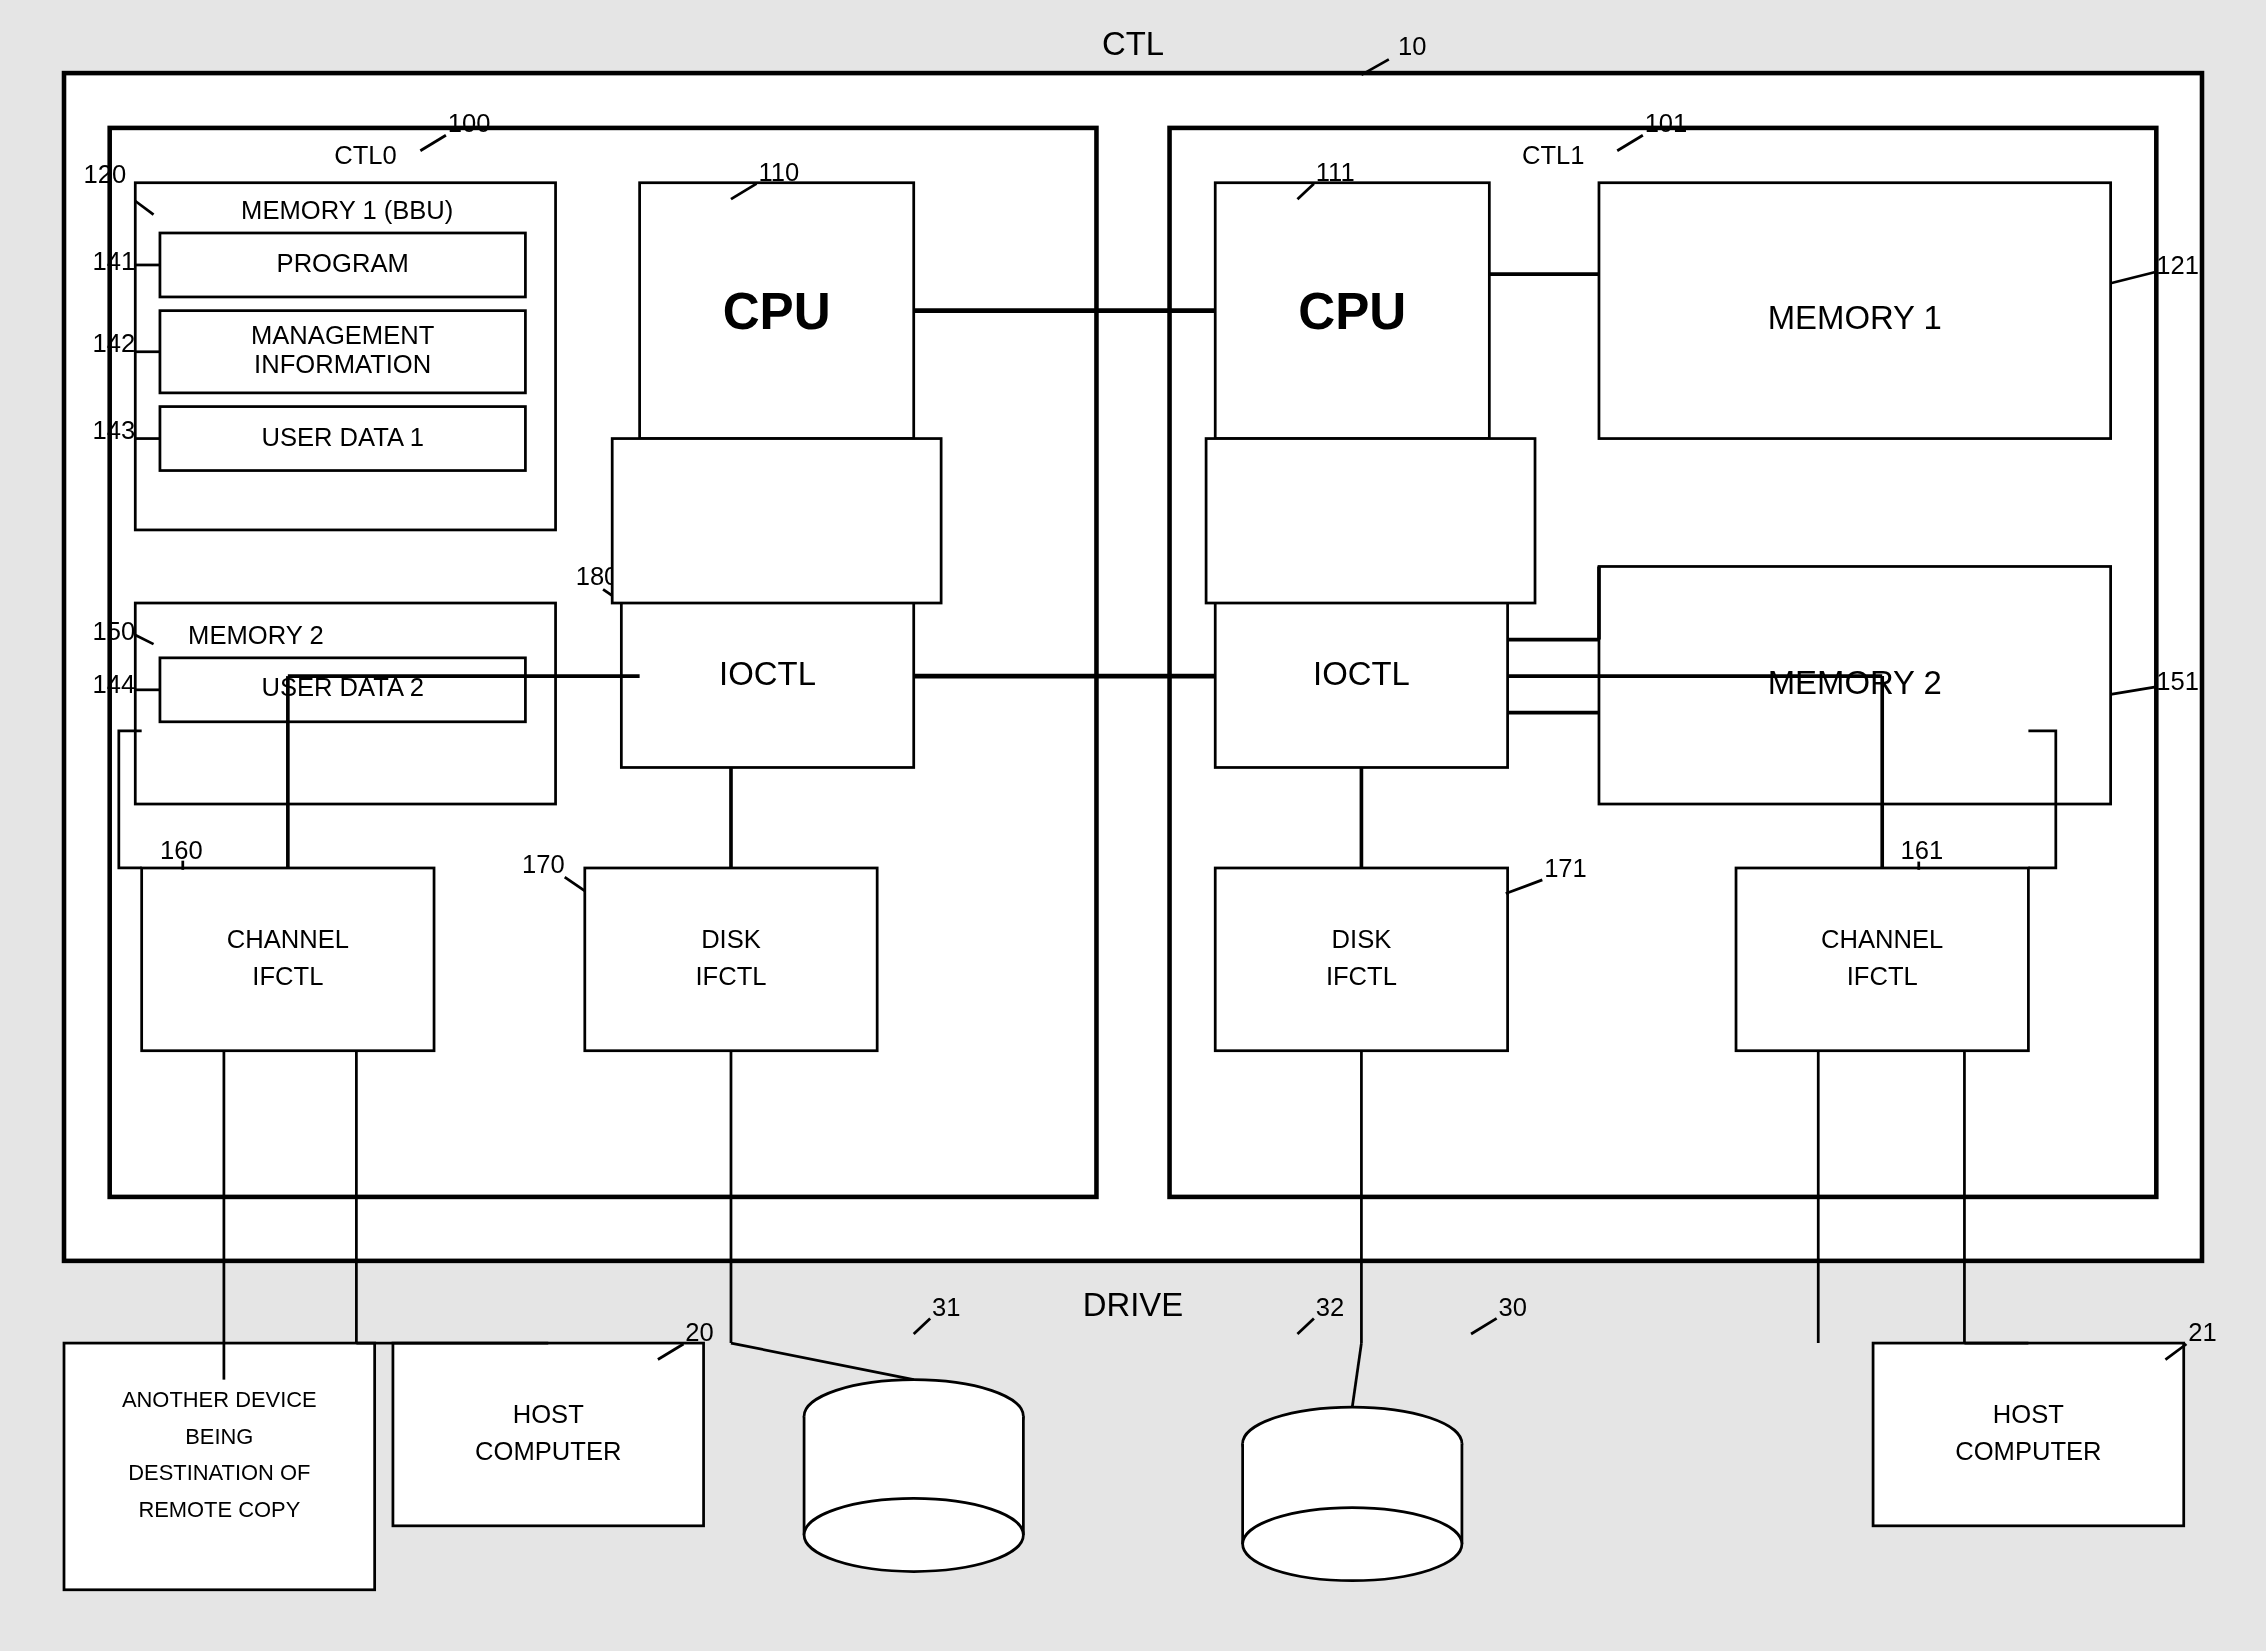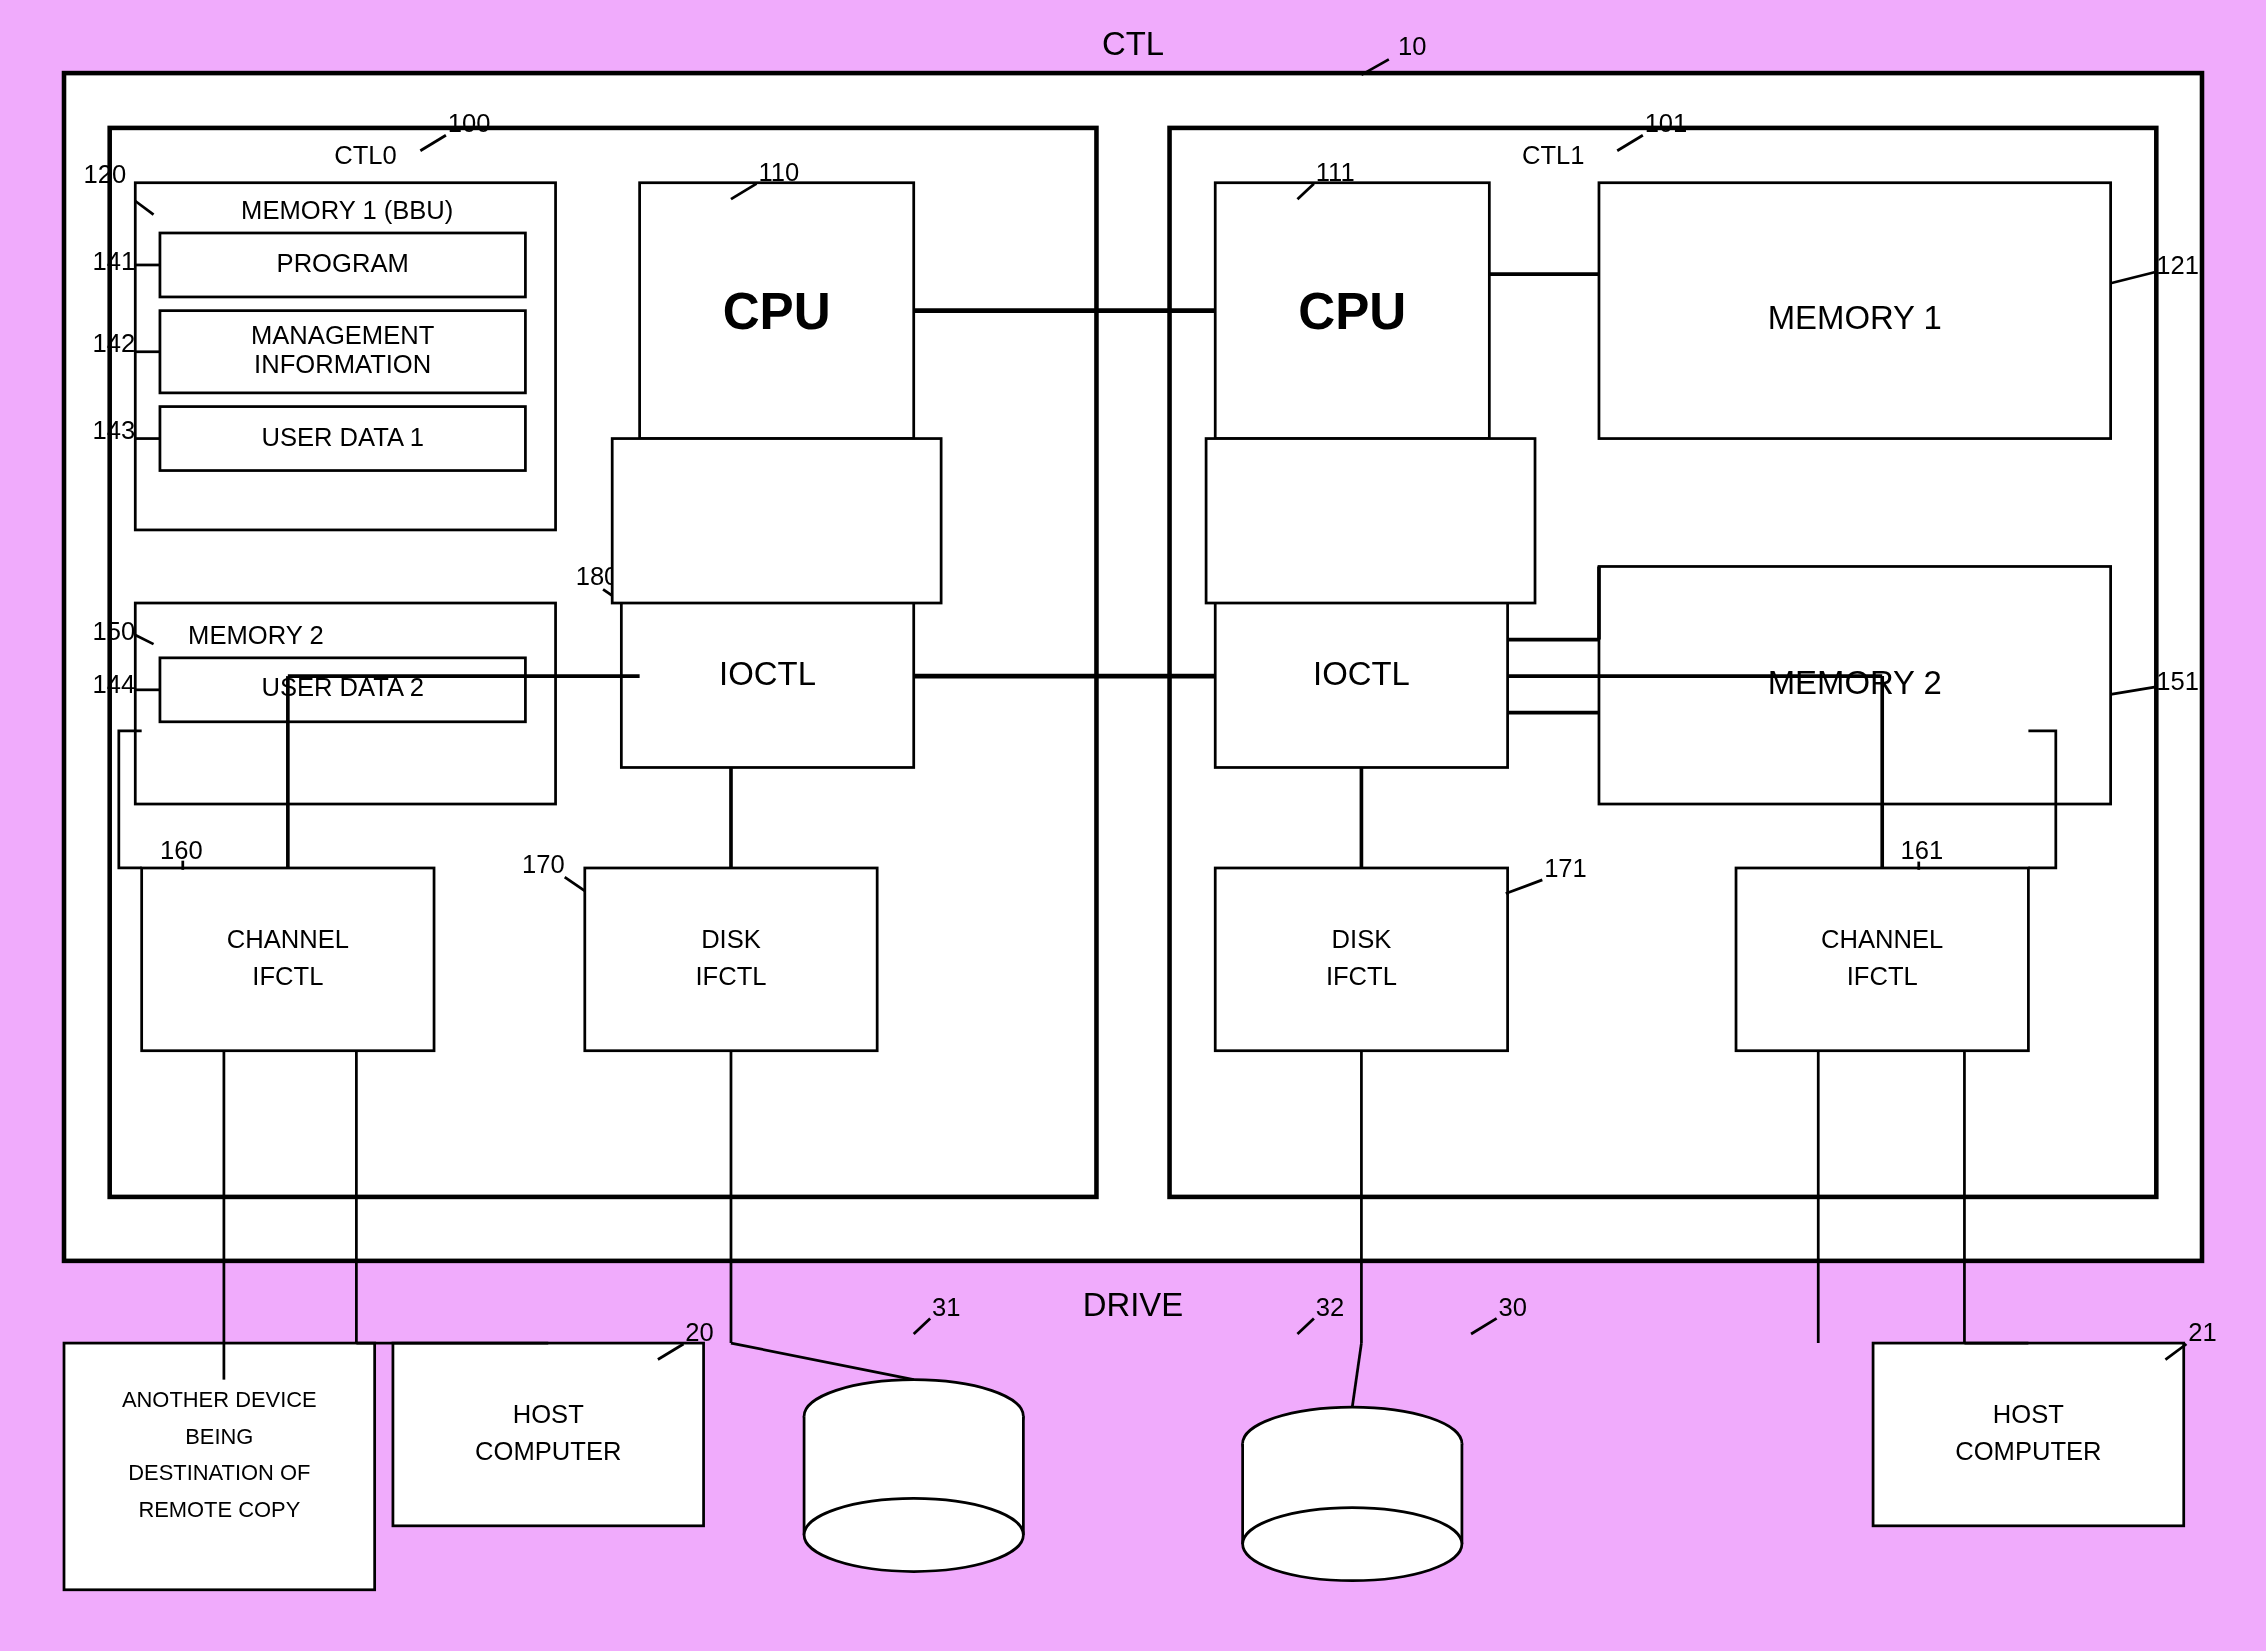--- a/index.html
+++ b/index.html
@@ -9,21 +9,21 @@
       width: 2266px;
       height: 1651px;
       overflow: hidden;
       position: relative;
     }
     .diagram-container {
       position: absolute;
       top: 0; left: 0;
       width: 2266px;
       height: 1651px;
-      background: #f0abfc;
+      background: #e5e5e5;
     }
     svg {
       position: absolute;
       top: 0; left: 0;
       width: 2266px;
       height: 1651px;
     }
     
     .label {
       font-family: Arial, sans-serif;

